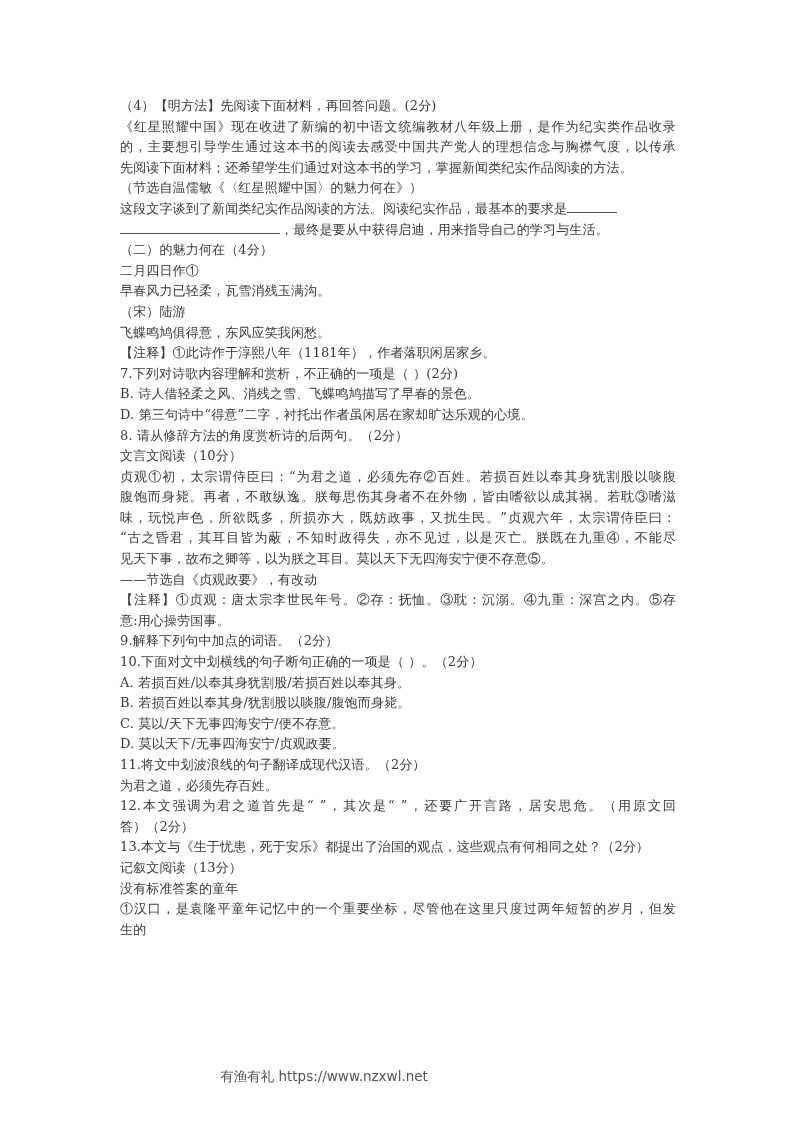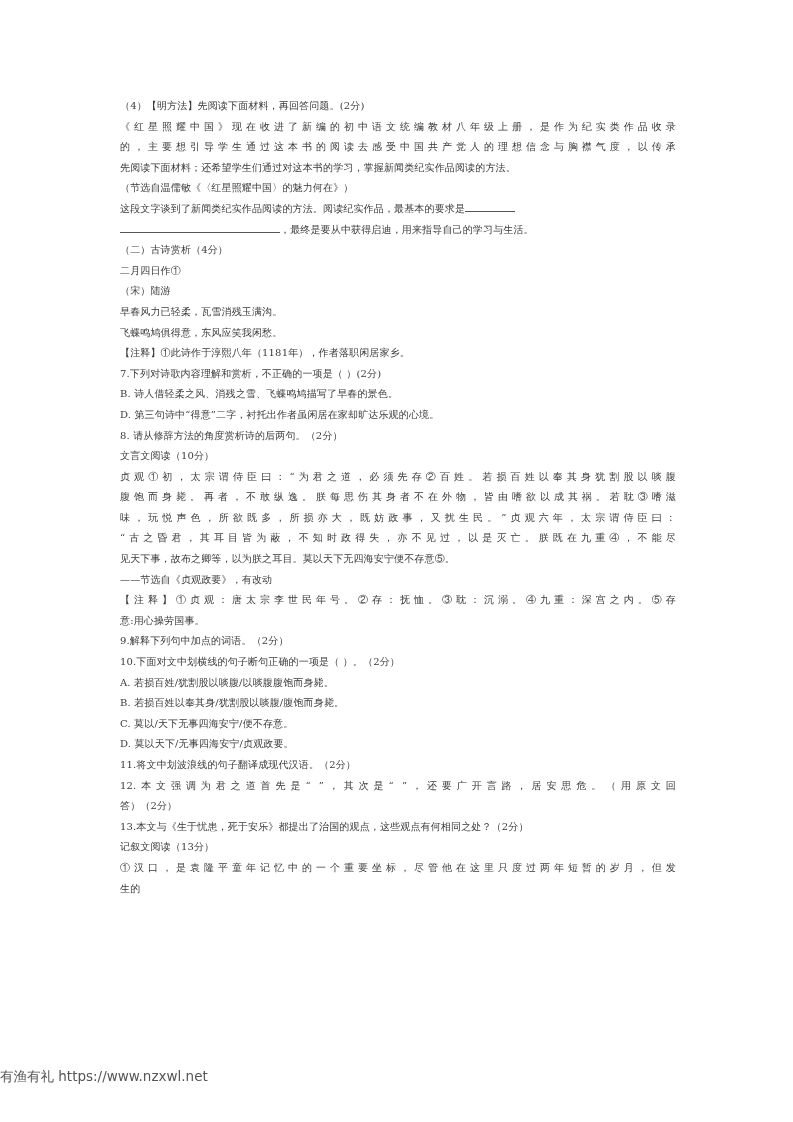--- a/index.html
+++ b/index.html
@@ -3,73 +3,75 @@
 <meta charset="utf-8">
 <style>
   html, body { margin: 0; padding: 0; }
   body {
     width: 793px; height: 1122px; background: #ffffff; position: relative; overflow: hidden;
     font-family: "DejaVu Serif", "Liberation Serif", serif;
     color: #3a3a3a;
   }
   .page { position: absolute; left: 120px; top: 96px; width: 556px; }
   .line {
-    font-size: 10px; line-height: 20.6px; height: 20.6px; white-space: nowrap;
+    font-size: 13px; line-height: 20.6px; height: 20.6px; white-space: nowrap;
     letter-spacing: 0.15px;
   }
   .just { text-align: justify; text-align-last: justify; }
   .blank { display: inline-block; border-bottom: 1px solid #555; vertical-align: baseline; height: 12px; }
   .footer {
-    position: absolute; left: 0; width: 648px; top: 1068px; 
+    position: absolute; left: 0; width: 648px; top: 1068px; text-align: center;
     font-family: "DejaVu Sans", "Liberation Sans", sans-serif; font-size: 13.5px; color: #555;
   }
 </style>
 </head>
 <body>
 
 <div class="page">
   <div class="line">（4）【明方法】先阅读下面材料，再回答问题。(2分)</div>
   <div class="line just">《红星照耀中国》现在收进了新编的初中语文统编教材八年级上册，是作为纪实类作品收录</div>
   <div class="line just">的，主要想引导学生通过这本书的阅读去感受中国共产党人的理想信念与胸襟气度，以传承</div>
   <div class="line">先阅读下面材料；还希望学生们通过对这本书的学习，掌握新闻类纪实作品阅读的方法。</div>
   <div class="line">（节选自温儒敏《〈红星照耀中国〉的魅力何在》）</div>
   <div class="line"><span>这段文字谈到了新闻类纪实作品阅读的方法。阅读纪实作品，最基本的要求是</span><span class="blank" style="width:50px"></span></div>
   <div class="line"><span class="blank" style="width:160px"></span><span>，最终是要从中获得启迪，用来指导自己的学习与生活。</span></div>
 
-  <div class="line">（二）古诗赏析（4分）</div>
+  <div class="line">（二）的魅力何在（4分）</div>
   <div class="line">二月四日作①</div>
+  <div class="line">早春风力已轻柔，瓦雪消残玉满沟。</div>
   <div class="line">（宋）陆游</div>
-  <div class="line">早春风力已轻柔，瓦雪消残玉满沟。</div>
   <div class="line">飞蝶鸣鸠俱得意，东风应笑我闲愁。</div>
   <div class="line">【注释】①此诗作于淳熙八年（1181年），作者落职闲居家乡。</div>
 
   <div class="line">7.下列对诗歌内容理解和赏析，不正确的一项是（ ）(2分)</div>
   <div class="line">B. 诗人借轻柔之风、消残之雪、飞蝶鸣鸠描写了早春的景色。</div>
   <div class="line">D. 第三句诗中“得意”二字，衬托出作者虽闲居在家却旷达乐观的心境。</div>
   <div class="line">8. 请从修辞方法的角度赏析诗的后两句。（2分）</div>
 
   <div class="line">文言文阅读（10分）</div>
   <div class="line just">贞观①初，太宗谓侍臣曰：“为君之道，必须先存②百姓。若损百姓以奉其身犹割股以啖腹</div>
   <div class="line just">腹饱而身毙。再者，不敢纵逸。朕每思伤其身者不在外物，皆由嗜欲以成其祸。若耽③嗜滋</div>
   <div class="line just">味，玩悦声色，所欲既多，所损亦大，既妨政事，又扰生民。”贞观六年，太宗谓侍臣曰：</div>
   <div class="line just">“古之昏君，其耳目皆为蔽，不知时政得失，亦不见过，以是灭亡。朕既在九重④，不能尽</div>
   <div class="line">见天下事，故布之卿等，以为朕之耳目。莫以天下无四海安宁便不存意⑤。</div>
   <div class="line">——节选自《贞观政要》，有改动</div>
   <div class="line just">【注释】①贞观：唐太宗李世民年号。②存：抚恤。③耽：沉溺。④九重：深宫之内。⑤存</div>
   <div class="line">意:用心操劳国事。</div>
 
   <div class="line">9.解释下列句中加点的词语。（2分）</div>
   <div class="line">10.下面对文中划横线的句子断句正确的一项是（ ）。（2分）</div>
-  <div class="line">A. 若损百姓/犹割股以啖腹/以啖腹腹饱而身毙。</div>
+  <div class="line">A. 若损百姓/以奉其身犹割股/若损百姓以奉其身。</div>
   <div class="line">B. 若损百姓以奉其身/犹割股以啖腹/腹饱而身毙。</div>
   <div class="line">C. 莫以/天下无事四海安宁/便不存意。</div>
   <div class="line">D. 莫以天下/无事四海安宁/贞观政要。</div>
   <div class="line">11.将文中划波浪线的句子翻译成现代汉语。（2分）</div>
+  <div class="line">为君之道，必须先存百姓。</div>
   <div class="line just">12.本文强调为君之道首先是“ ”，其次是“ ”，还要广开言路，居安思危。（用原文回</div>
   <div class="line">答）（2分）</div>
   <div class="line">13.本文与《生于忧患，死于安乐》都提出了治国的观点，这些观点有何相同之处？（2分）</div>
 
   <div class="line">记叙文阅读（13分）</div>
+  <div class="line">没有标准答案的童年</div>
   <div class="line just">①汉口，是袁隆平童年记忆中的一个重要坐标，尽管他在这里只度过两年短暂的岁月，但发</div>
   <div class="line">生的</div>
 </div>
 
 <div class="footer">有渔有礼 https://www.nzxwl.net</div>
 
 </body></html>

